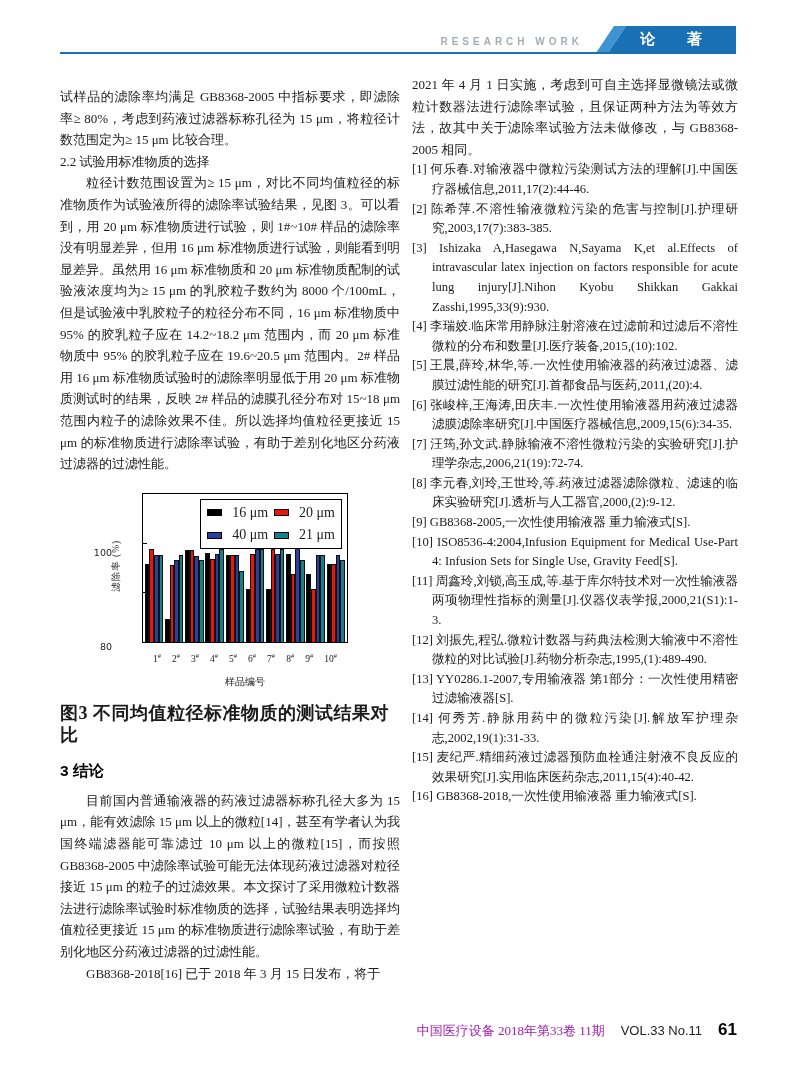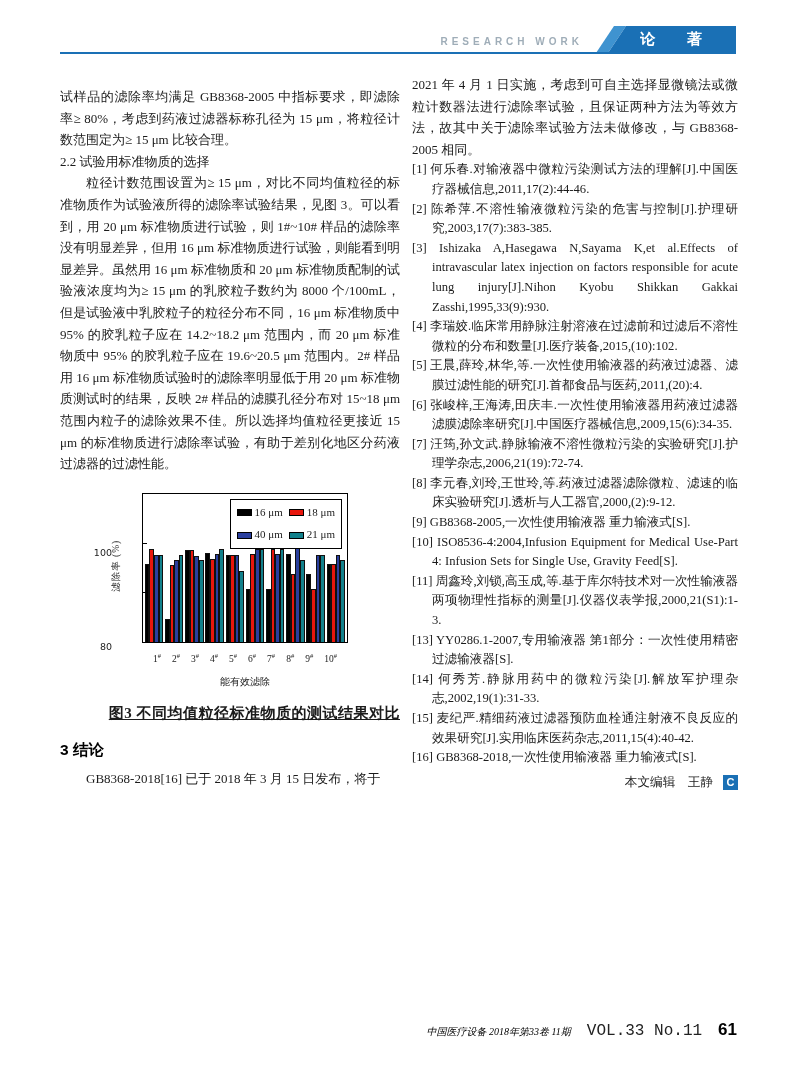--- a/index.html
+++ b/index.html
@@ -41,39 +41,39 @@
   .ytick-label{position:absolute;font-size:9.5px;text-align:right;width:22px;left:0;
         font-family:"DejaVu Sans",sans-serif;}
   .ylabel{position:absolute;left:-34px;top:62px;transform:rotate(-90deg);transform-origin:center;
         font-size:9.5px;width:70px;text-align:center;letter-spacing:1px;}
   .x-labels{display:flex;justify-content:space-evenly;width:206px;margin-left:26px;
         font-size:9.5px;margin-top:2px;}
   .x-labels sup{font-size:6.5px;}
   .xaxis-title{width:206px;margin-left:26px;text-align:center;font-size:10px;margin-top:1px;}
   .legend{position:absolute;top:5px;right:5px;border:1.1px solid #000;background:#fff;
         display:grid;grid-template-columns:auto auto;gap:1px 0;padding:2px 3px;}
-  .legend-item{display:flex;align-items:center;gap:3px;font-size:11px;padding:0 3px;}
+  .legend-item{display:flex;align-items:center;gap:10px;font-size:14px;padding:0 3px;}
   .legend-swatch{width:15px;height:7px;border:0.6px solid #000;box-sizing:border-box;}
-  .figure-caption{margin-top:10px;text-align:right;font-size:15px;font-weight:bold;
-        letter-spacing:0.5px;text-decoration:underline;}
+  .figure-caption{margin-top:10px;text-align:left;font-size:18px;font-weight:bold;
+        letter-spacing:0.5px;}
 
   
   .ref-header{margin:20px 0 2px 0;font-style:italic;font-size:13px;}
   .ref-list{font-size:12.6px;line-height:19.6px;}
   .ref-item{text-indent:-20px;padding-left:20px;margin:0;}
   .editor-line{margin-top:4px;text-align:right;font-size:12.6px;display:flex;
         justify-content:flex-end;align-items:center;gap:10px;}
   .editor-badge{display:inline-flex;width:15px;height:15px;background:#1a70b5;color:#fff;
         align-items:center;justify-content:center;font-size:11px;font-weight:bold;
         font-family:"Liberation Sans",sans-serif;}
 
   
   .footer{position:absolute;top:1020px;right:56px;display:flex;align-items:baseline;gap:16px;}
-  .footer-journal{font-size:10px;color:#000000;font-style:italic;}
-  .footer-vol{font-size:16px;font-family:Liberation Mono, monospace;color:#222;}
+  .footer-journal{font-size:13px;color:#a21caf;}
+  .footer-vol{font-size:13px;font-family:Liberation Sans, sans-serif;color:#222;}
   .footer-page{font-size:17px;font-weight:bold;font-family:"Liberation Sans",sans-serif;color:#000;}
 </style>
 </head>
 <body>
 
 <div class="page">
 
   <div class="research-work">RESEARCH WORK</div>
   <div class="banner">
     <div class="banner-stripe"></div>
@@ -95,21 +95,21 @@
       <div class="chart-plot">
         <div class="ytick" style="top:33.3%;"></div>
         <div class="ytick" style="top:66.6%;"></div>
         <div class="legend">
           <div class="legend-item">
             <span class="legend-swatch" style="background: rgb(0, 0, 0);"></span>
             <span>16 μm</span>
           </div>
           <div class="legend-item">
             <span class="legend-swatch" style="background: rgb(232, 22, 12);"></span>
-            <span>18 μm</span>
+            <span>20 μm</span>
           </div>
           <div class="legend-item">
             <span class="legend-swatch" style="background: rgb(42, 63, 158);"></span>
             <span>40 μm</span>
           </div>
           <div class="legend-item">
             <span class="legend-swatch" style="background: rgb(18, 129, 140);"></span>
             <span>21 μm</span>
           </div>
         </div>
@@ -179,51 +179,49 @@
           <span class="xlab">2<sup>#</sup></span>
           <span class="xlab">3<sup>#</sup></span>
           <span class="xlab">4<sup>#</sup></span>
           <span class="xlab">5<sup>#</sup></span>
           <span class="xlab">6<sup>#</sup></span>
           <span class="xlab">7<sup>#</sup></span>
           <span class="xlab">8<sup>#</sup></span>
           <span class="xlab">9<sup>#</sup></span>
           <span class="xlab">10<sup>#</sup></span>
         </div>
-      <div class="xaxis-title">能有效滤除</div>
+      <div class="xaxis-title">样品编号</div>
     </div>
     <div class="figure-caption">图3 不同均值粒径标准物质的测试结果对比</div>
 
     <p class="section-heading">3 结论</p>
+    <p class="para indent">目前国内普通输液器的药液过滤器标称孔径大多为 15 μm，能有效滤除 15 μm 以上的微粒[14]，甚至有学者认为我国终端滤器能可靠滤过 10 μm 以上的微粒[15]，而按照 GB8368-2005 中滤除率试验可能无法体现药液过滤器对粒径接近 15 μm 的粒子的过滤效果。本文探讨了采用微粒计数器法进行滤除率试验时标准物质的选择，试验结果表明选择均值粒径更接近 15 μm 的标准物质进行滤除率试验，有助于差别化地区分药液过滤器的过滤性能。</p>
     <p class="para indent">GB8368-2018[16] 已于 2018 年 3 月 15 日发布，将于</p>
   </div>
 
   <div class="col-right">
     <p class="para">2021 年 4 月 1 日实施，考虑到可自主选择显微镜法或微粒计数器法进行滤除率试验，且保证两种方法为等效方法，故其中关于滤除率试验方法未做修改，与 GB8368-2005 相同。</p>
     <div class="ref-list">
         <p class="ref-item">[1] 何乐春.对输液器中微粒污染测试方法的理解[J].中国医疗器械信息,2011,17(2):44-46.</p>
         <p class="ref-item">[2] 陈希萍.不溶性输液微粒污染的危害与控制[J].护理研究,2003,17(7):383-385.</p>
         <p class="ref-item">[3] Ishizaka A,Hasegawa N,Sayama K,et al.Effects of intravascular latex injection on factors responsible for acute lung injury[J].Nihon Kyobu Shikkan Gakkai Zasshi,1995,33(9):930.</p>
         <p class="ref-item">[4] 李瑞姣.临床常用静脉注射溶液在过滤前和过滤后不溶性微粒的分布和数量[J].医疗装备,2015,(10):102.</p>
         <p class="ref-item">[5] 王晨,薛玲,林华,等.一次性使用输液器的药液过滤器、滤膜过滤性能的研究[J].首都食品与医药,2011,(20):4.</p>
         <p class="ref-item">[6] 张峻梓,王海涛,田庆丰.一次性使用输液器用药液过滤器滤膜滤除率研究[J].中国医疗器械信息,2009,15(6):34-35.</p>
         <p class="ref-item">[7] 汪筠,孙文武.静脉输液不溶性微粒污染的实验研究[J].护理学杂志,2006,21(19):72-74.</p>
         <p class="ref-item">[8] 李元春,刘玲,王世玲,等.药液过滤器滤除微粒、滤速的临床实验研究[J].透析与人工器官,2000,(2):9-12.</p>
         <p class="ref-item">[9] GB8368-2005,一次性使用输液器 重力输液式[S].</p>
         <p class="ref-item">[10] ISO8536-4:2004,Infusion Equipment for Medical Use-Part 4: Infusion Sets for Single Use, Gravity Feed[S].</p>
         <p class="ref-item">[11] 周鑫玲,刘锁,高玉成,等.基于库尔特技术对一次性输液器两项物理性指标的测量[J].仪器仪表学报,2000,21(S1):1-3.</p>
+        <p class="ref-item">[12] 刘振先,程弘.微粒计数器与药典法检测大输液中不溶性微粒的对比试验[J].药物分析杂志,1995,(1):489-490.</p>
         <p class="ref-item">[13] YY0286.1-2007,专用输液器 第1部分：一次性使用精密过滤输液器[S].</p>
         <p class="ref-item">[14] 何秀芳.静脉用药中的微粒污染[J].解放军护理杂志,2002,19(1):31-33.</p>
         <p class="ref-item">[15] 麦纪严.精细药液过滤器预防血栓通注射液不良反应的效果研究[J].实用临床医药杂志,2011,15(4):40-42.</p>
         <p class="ref-item">[16] GB8368-2018,一次性使用输液器 重力输液式[S].</p>
       </div>
-    <div class="editor-line">
-      <span>本文编辑　王静</span>
-      <span class="editor-badge">C</span>
-    </div>
   </div>
 
   <div class="footer">
     <span class="footer-journal">中国医疗设备 2018年第33卷 11期</span>
     <span class="footer-vol">VOL.33 No.11</span>
     <span class="footer-page">61</span>
   </div>
 
 </div>
 

